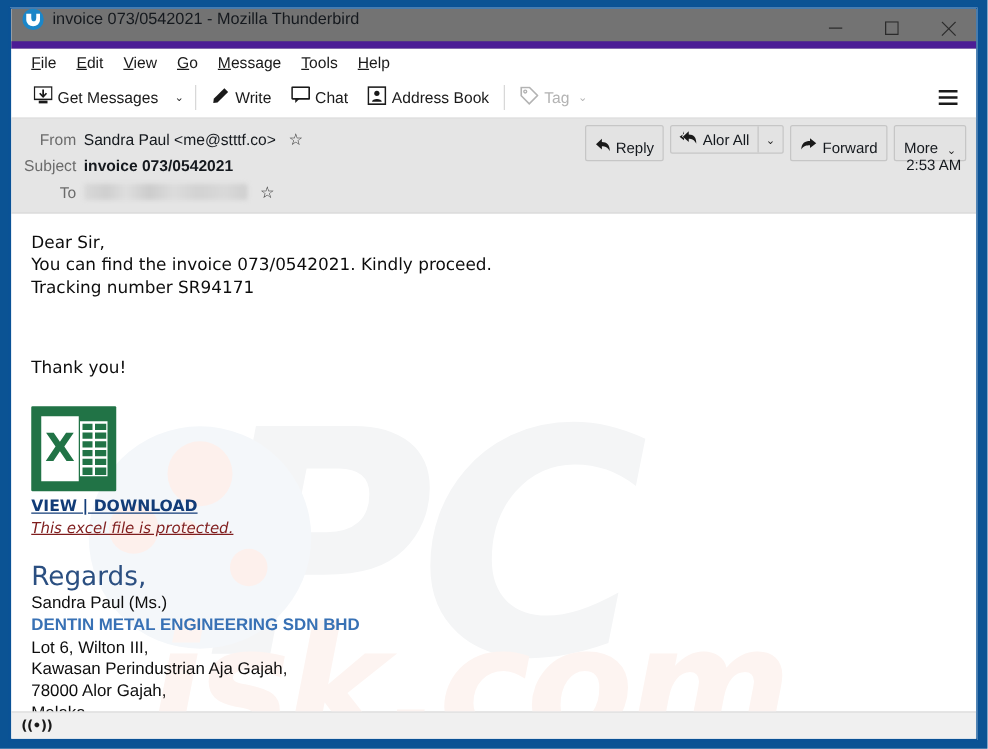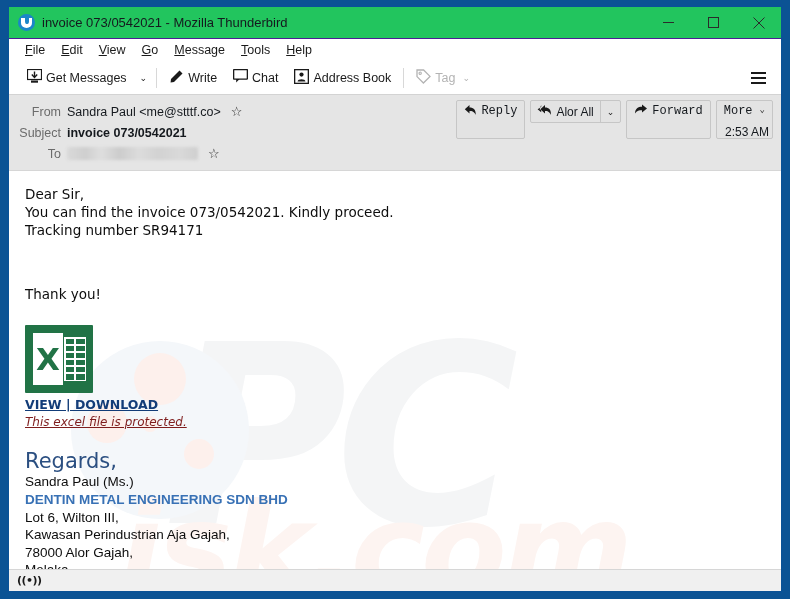--- a/index.html
+++ b/index.html
@@ -29,25 +29,25 @@
     border: 1px solid #0a5296;
     box-shadow: 0 0 0 1px #0a5296;
     display: flex;
     flex-direction: column;
     overflow: hidden;
   }
 
   
   #titlebar {
     height: 32px;
-    background: #22c55e;
-    display: flex;
-    align-items: center;
+    background: #737373;
+    display: flex;
+    align-items: flex-start;
     flex: 0 0 32px;
-    border-bottom: 1px solid #4c1d95;
+    border-bottom: 6px solid #4c1d95;
   }
   #tb-logo {
     width: 17px; height: 17px;
     margin-left: 9px;
     border-radius: 50%;
     background: #1b86c8;
     position: relative;
     flex: 0 0 auto;
   }
   #tb-logo::after {
@@ -181,31 +181,30 @@
   #hdr-right {
     position: absolute;
     right: 8px;
     top: 5px;
     display: flex;
     align-items: stretch;
     gap: 5px;
   }
   .hbtn {
     display: flex;
-    align-items: flex-start;
+    align-items: flex-end;
     gap: 4px;
     background: #e3e3e3;
     border: 1px solid #c6c6c6;
     border-radius: 2px;
     font-size: 12px;
     color: #15191e;
     padding: 3px 7px;
     white-space: nowrap;
-    height: 39px;
-    font-family: Liberation Mono, monospace;
+    height: 29px;
   }
   .hbtn .caret { font-size: 9px; padding: 0 0 0 3px; }
   .hbtn-split {
     display: flex;
     align-items: stretch;
     background: #e3e3e3;
     border: 1px solid #c6c6c6;
     border-radius: 2px;
     height: 23px;
   }

